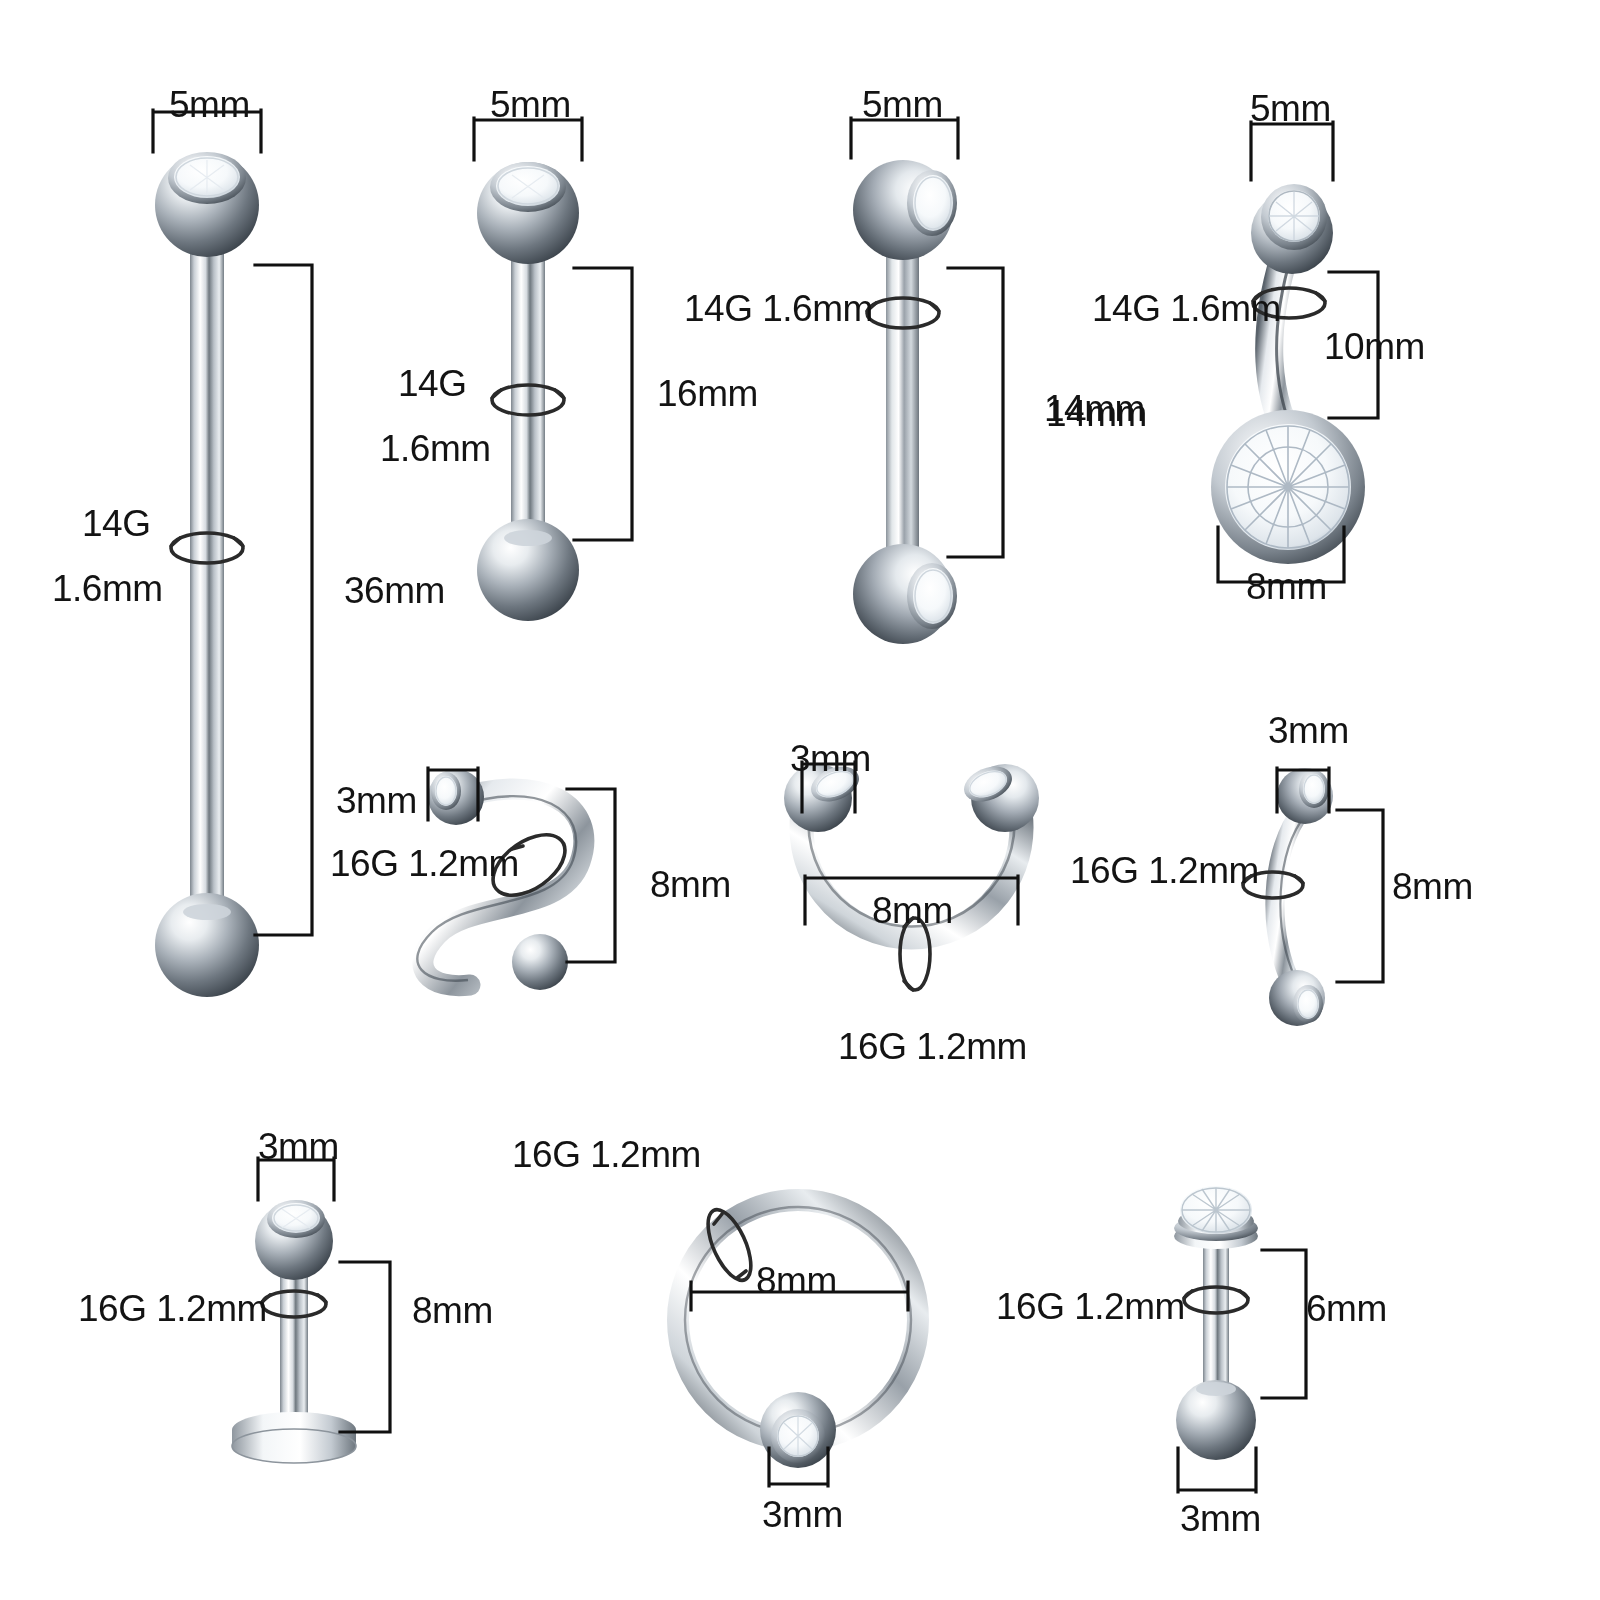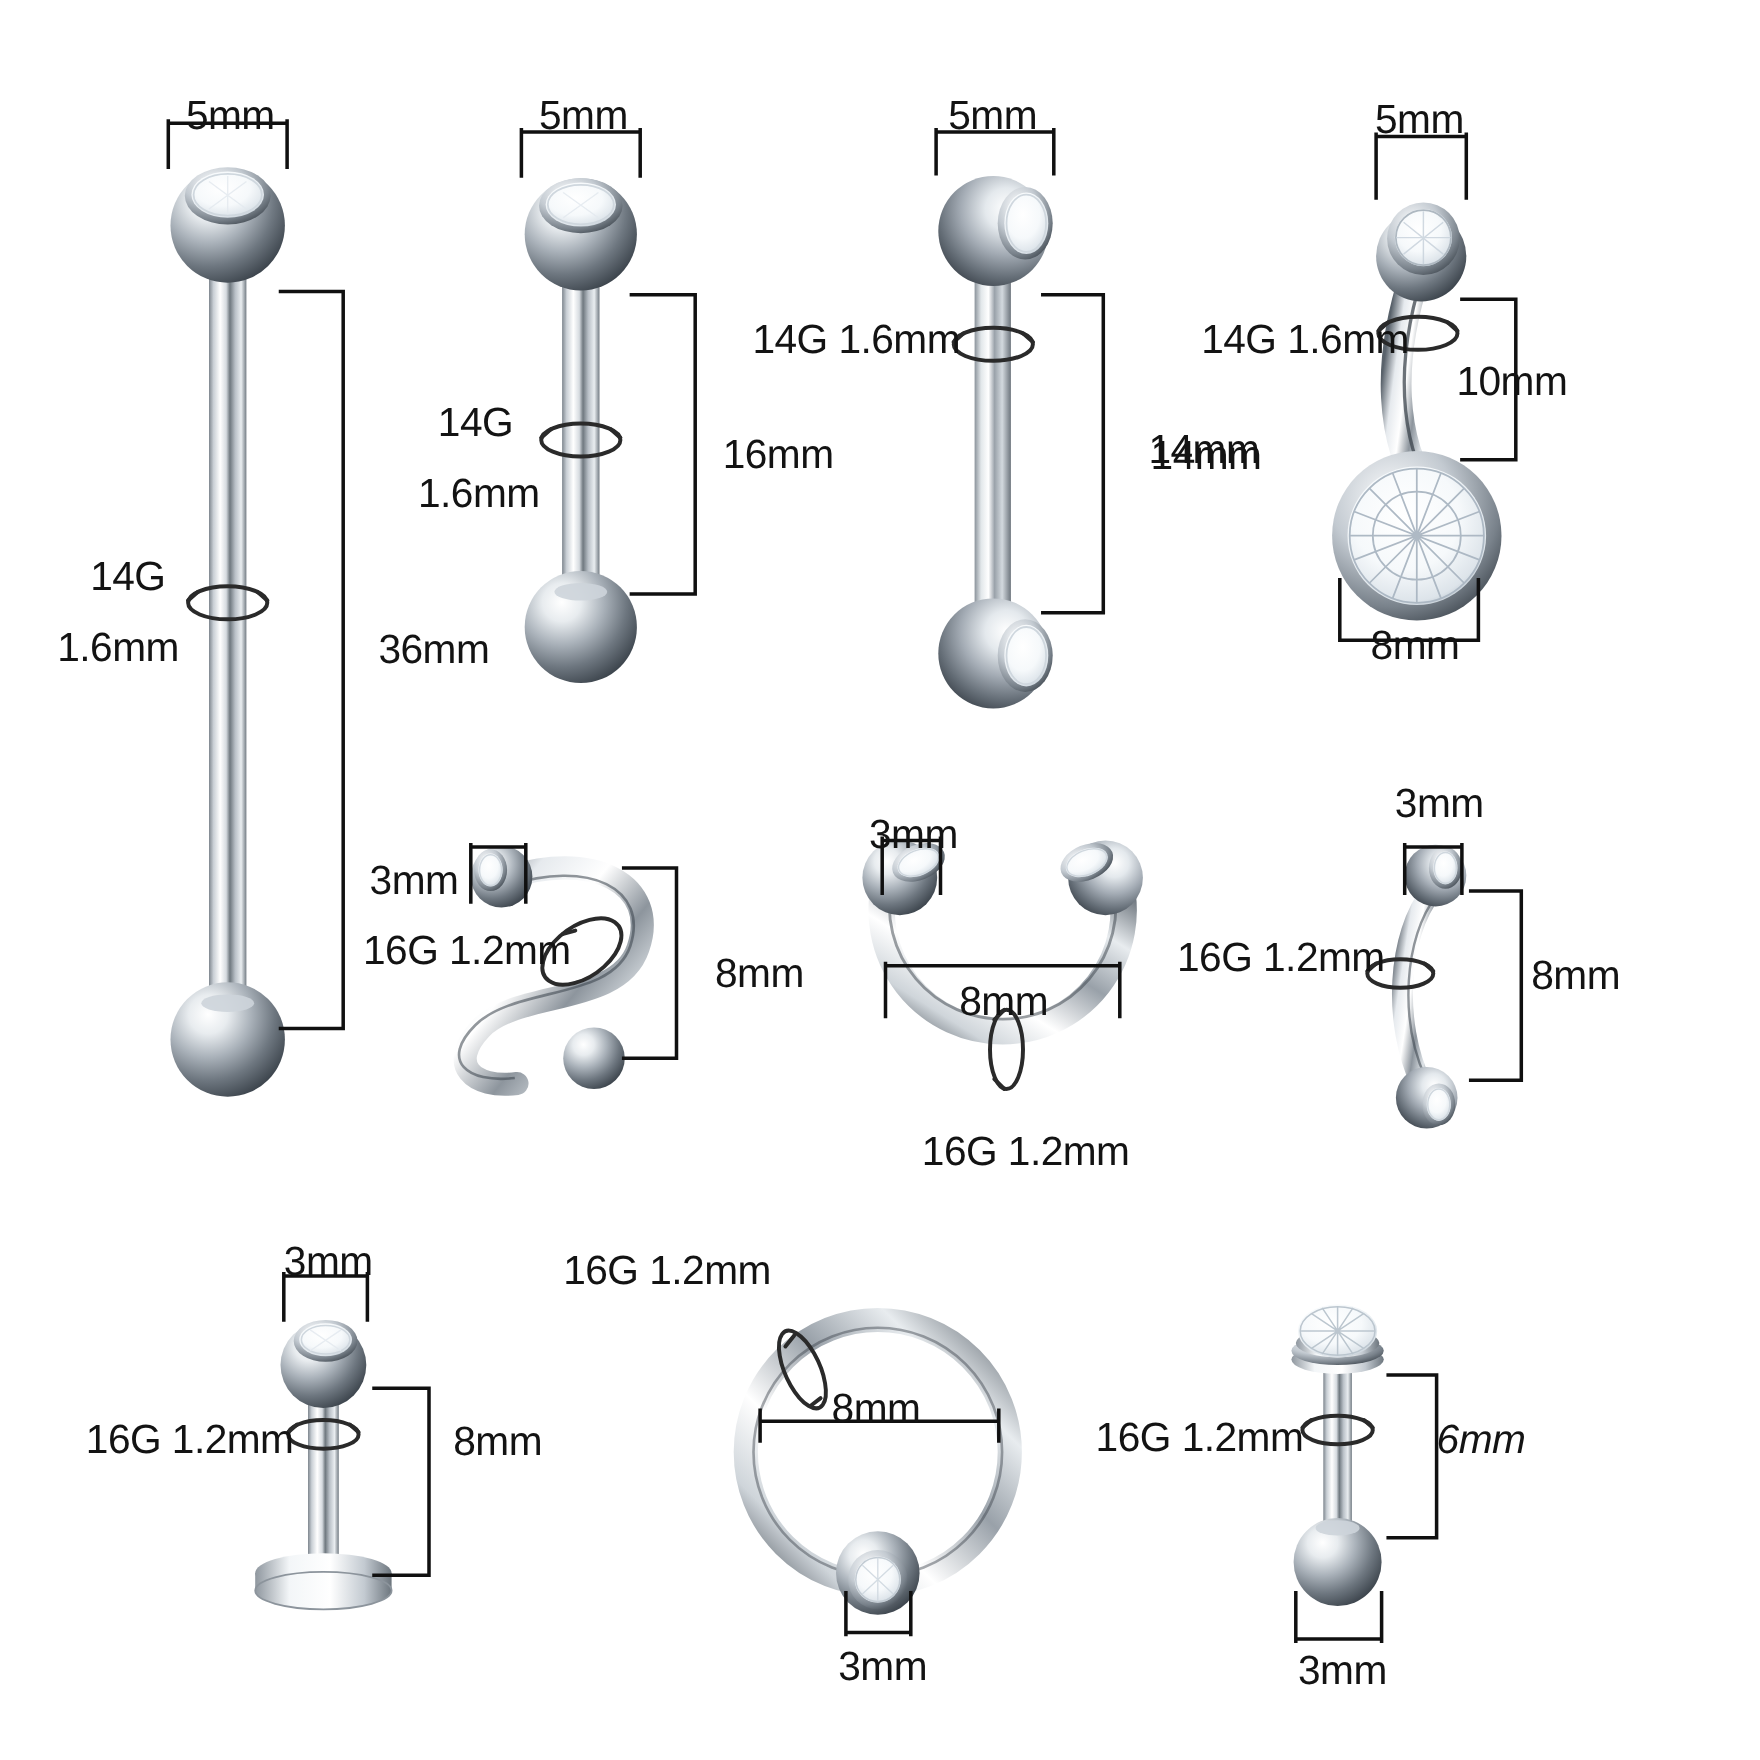--- a/index.html
+++ b/index.html
@@ -287,21 +287,21 @@
   </svg>
 
   <div class="lbl" style="left:169px;top:86px;">5mm</div>
   <div class="lbl" style="left:82px;top:505px;">14G</div>
   <div class="lbl" style="left:52px;top:570px;">1.6mm</div>
   <div class="lbl" style="left:344px;top:572px;">36mm</div>
 
   <div class="lbl" style="left:490px;top:86px;">5mm</div>
   <div class="lbl" style="left:398px;top:365px;">14G</div>
   <div class="lbl" style="left:380px;top:430px;">1.6mm</div>
-  <div class="lbl" style="left:657px;top:394px;">16mm</div>
+  <div class="lbl" style="left:657px;top:375px;">16mm</div>
 
   <div class="lbl" style="left:862px;top:86px;">5mm</div>
   <div class="lbl" style="left:684px;top:290px;">14G 1.6mm</div>
   <div class="lbl" style="left:1044px;top:390px;">14mm</div>
 
   <div class="lbl" style="left:1250px;top:90px;">5mm</div>
   <div class="lbl" style="left:1092px;top:290px;">14G 1.6mm</div>
   <div class="lbl" style="left:1324px;top:328px;">10mm</div>
   <div class="lbl" style="left:1046px;top:395px;">14mm</div>
   <div class="lbl" style="left:1246px;top:568px;">8mm</div>
@@ -320,16 +320,16 @@
 
   <div class="lbl" style="left:258px;top:1128px;">3mm</div>
   <div class="lbl" style="left:78px;top:1290px;">16G 1.2mm</div>
   <div class="lbl" style="left:412px;top:1292px;">8mm</div>
 
   <div class="lbl" style="left:512px;top:1136px;">16G 1.2mm</div>
   <div class="lbl" style="left:756px;top:1262px;">8mm</div>
   <div class="lbl" style="left:762px;top:1496px;">3mm</div>
 
   <div class="lbl" style="left:996px;top:1288px;">16G 1.2mm</div>
-  <div class="lbl" style="left:1306px;top:1290px;font-style:italic;">6mm</div>
+  <div class="lbl" style="left:1306px;top:1290px;">6mm</div>
   <div class="lbl" style="left:1180px;top:1500px;">3mm</div>
 
 </div>
 
 </body></html>

